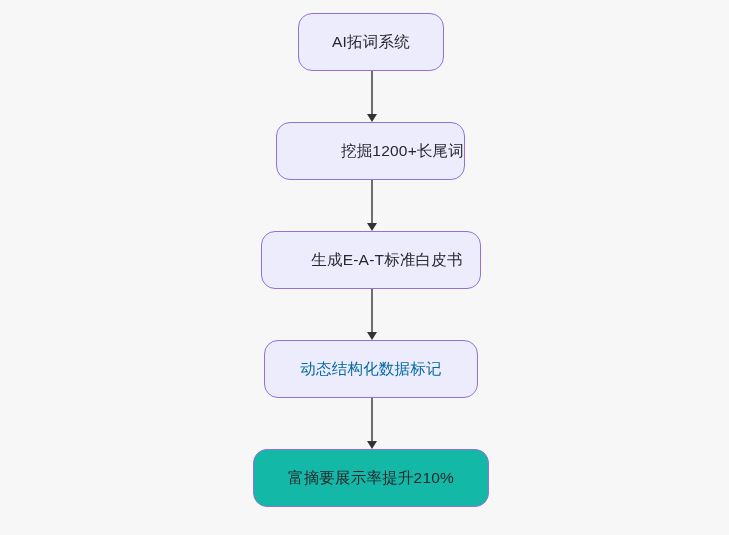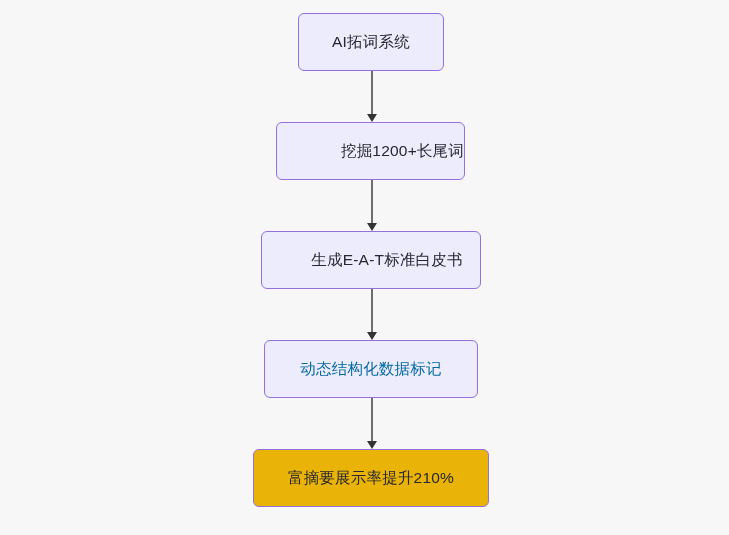--- a/index.html
+++ b/index.html
@@ -16,21 +16,21 @@
   #flowchart-canvas {
     position: relative;
     width: 729px;
     height: 535px;
   }
   .node-box {
     position: absolute;
     box-sizing: border-box;
     background: #ececfc;
     border: 1.6px solid #9370db;
-    border-radius: 6px;
+    border-radius: 14px;
     display: flex;
     align-items: center;
     justify-content: center;
     z-index: 2;
   }
   .node-label {
     font-size: 15.5px;
     line-height: 1.2;
     color: #27272f;
     letter-spacing: 0.2px;
@@ -89,17 +89,17 @@
   </div>
 
   <div class="node-box" id="node3" style="left: 261px; top: 231px; width: 220px; height: 58px; background: rgb(236, 236, 252); border-color: rgb(147, 112, 219); padding-left: 32px;">
     <span class="node-label" style="color: rgb(39, 39, 47);">生成E-A-T标准白皮书</span>
   </div>
 
   <div class="node-box" id="node4" style="left: 264px; top: 340px; width: 214px; height: 58px; background: rgb(236, 236, 252); border-color: rgb(147, 112, 219);">
     <span class="node-label" style="color: #0369a1;">动态结构化数据标记</span>
   </div>
 
-  <div class="node-box" id="node5" style="left: 253px; top: 449px; width: 236px; height: 58px; background: #eab308; border-color: rgb(147, 112, 219);">
+  <div class="node-box" id="node5" style="left: 253px; top: 449px; width: 236px; height: 58px; background: #14b8a6; border-color: rgb(147, 112, 219);">
     <span class="node-label" style="color: rgb(39, 39, 47);">富摘要展示率提升210%</span>
   </div>
 
 </div>
 
 </body></html>

